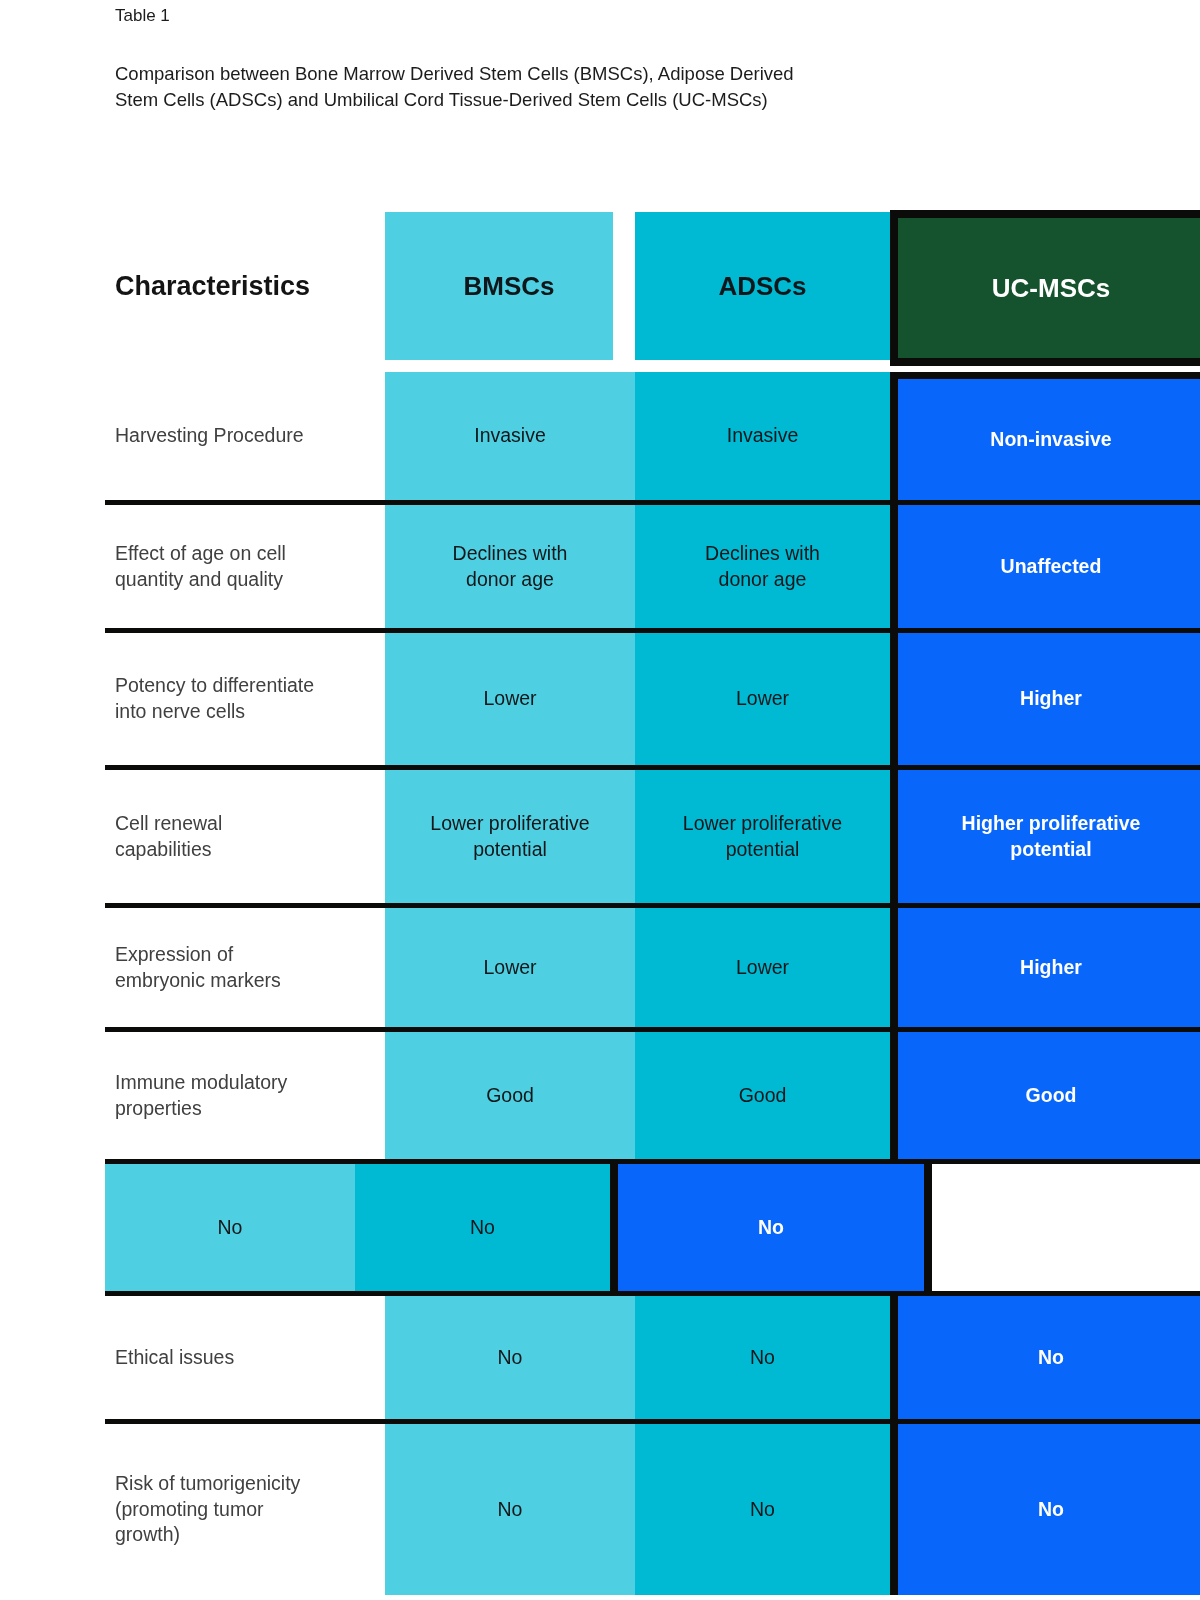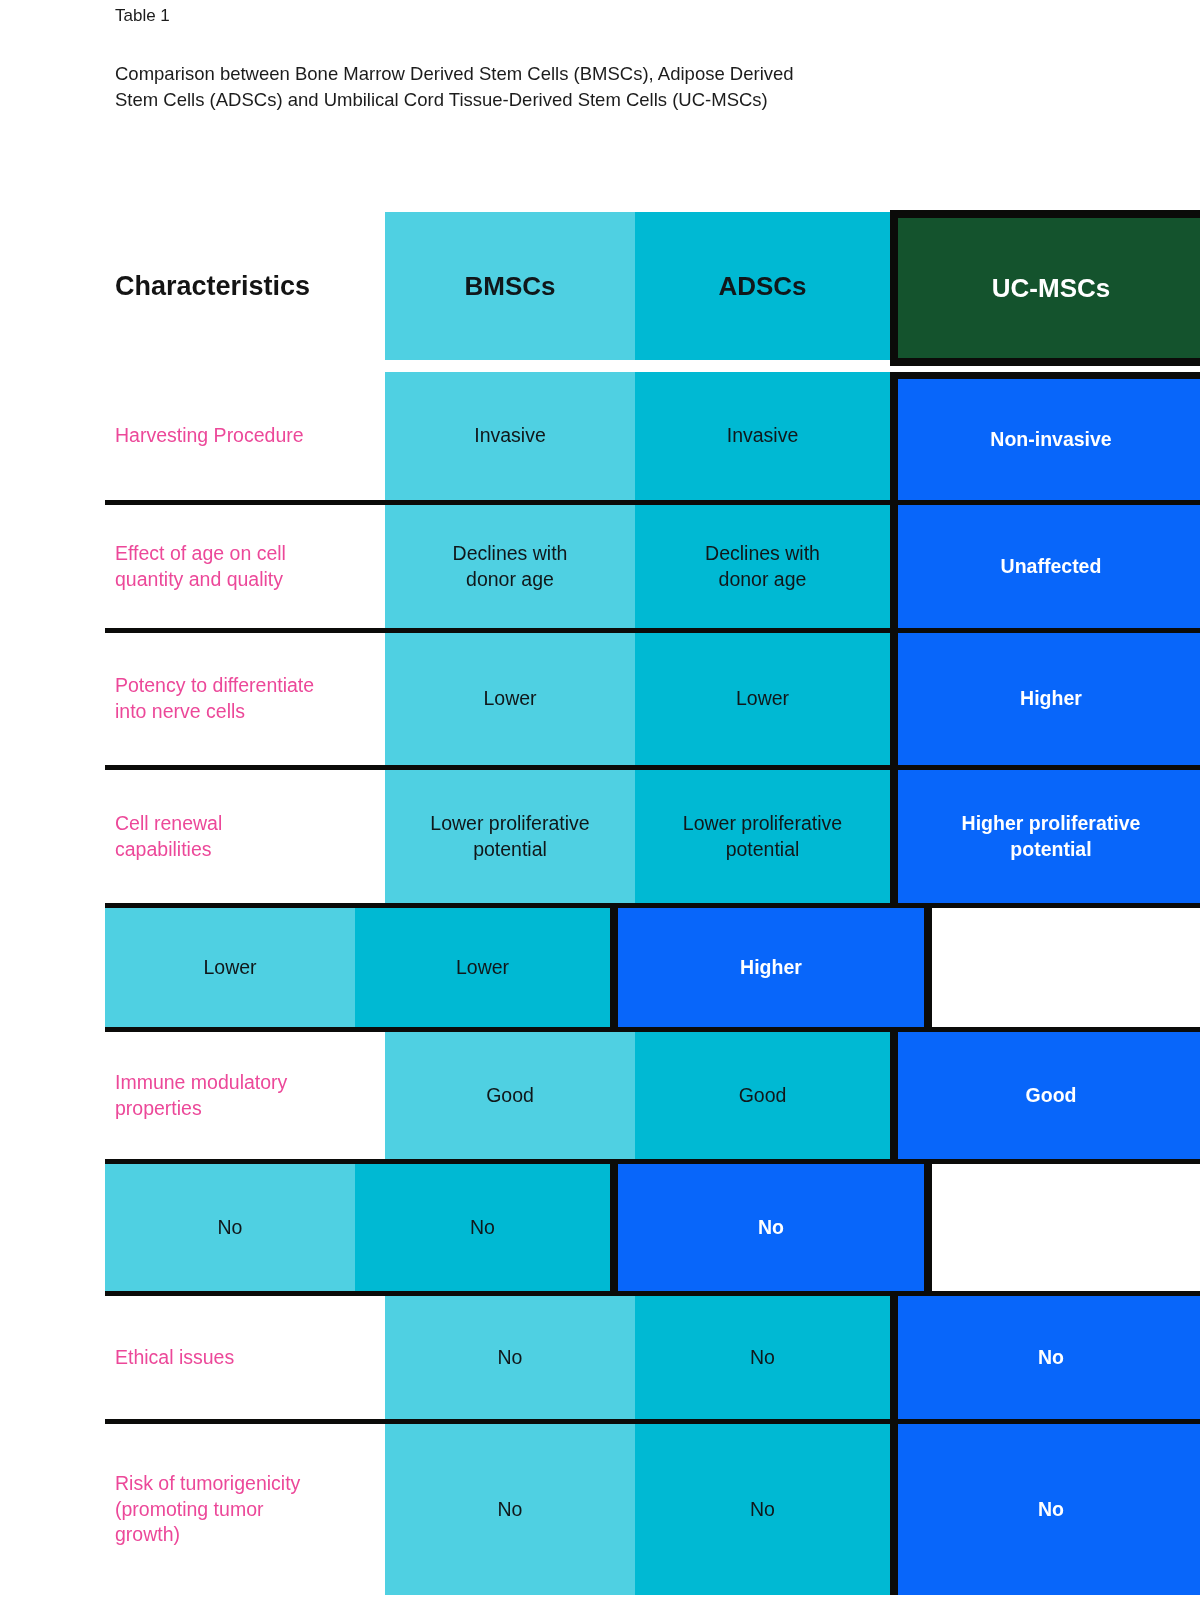--- a/index.html
+++ b/index.html
@@ -22,21 +22,21 @@
   .hdr-label{
     position:absolute; left:65px; top:212px; width:270px; height:148px;
     display:flex; align-items:center; padding-left:10px; box-sizing:border-box;
     font-size:27px; font-weight:600; color:#141414;
   }
   .hdr{
     position:absolute; top:212px; height:148px;
     display:flex; align-items:center; justify-content:center;
     font-size:26px; font-weight:700; color:#10171a;
   }
-  .hdr-bmsc{ left:345px; width:250px; background:#4FD0E2; }
+  .hdr-bmsc{ left:345px; width:208px; background:#4FD0E2;padding-left:20px; }
   .hdr-adsc{ left:595px; width:255px; background:#00B9D3; }
   .hdr-ucmsc{
     left:850px; width:322px; top:210px; height:156px;
     background:#14532d; border:8px solid #0b0b09; box-sizing:border-box;
     color:#ffffff;
   }
   
   .tbody{
     position:absolute; left:65px; top:372px; width:1107px;
     display:flex; flex-direction:column;
@@ -52,21 +52,21 @@
   .row:nth-child(7){ height:132px; }
   .row:nth-child(8){ height:128px; }
   .row:nth-child(9){ height:171px; }
   .cell{
     display:flex; align-items:center; justify-content:center;
     text-align:center; box-sizing:border-box;
     font-size:19.5px; line-height:1.32; white-space:pre-line;
   }
   .cell.label{
     width:280px; background:#ffffff; justify-content:flex-start; text-align:left;
-    padding-left:10px; padding-right:18px; font-weight:500; color:#ec4899;
+    padding-left:10px; padding-right:18px; font-weight:500; color:#404040;
   }
   .cell.bmsc{ width:250px; background:#4FD0E2; font-weight:500; color:#10171a; padding:0 28px; }
   .cell.adsc{ width:255px; background:#00B9D3; font-weight:500; color:#10171a; padding:0 28px; }
   .cell.ucmsc{
     width:322px; background:#0866FA; color:#ffffff; font-weight:600;
     border-left:8px solid #0b0b09; border-right:8px solid #0b0b09; padding:0 24px;
   }
   .row:first-child .cell.ucmsc{ border-top:7px solid #0b0b09; }
 </style>
 </head>
@@ -115,20 +115,22 @@
 capabilities</div>
       <div class="cell bmsc">Lower proliferative
 potential</div>
       <div class="cell adsc">Lower proliferative
 potential</div>
       <div class="cell ucmsc">Higher proliferative
 potential</div>
     </div>
 
     <div class="row">
+      <div class="cell label">Expression of
+embryonic markers</div>
       <div class="cell bmsc">Lower</div>
       <div class="cell adsc">Lower</div>
       <div class="cell ucmsc">Higher</div>
     </div>
 
     <div class="row">
       <div class="cell label">Immune modulatory
 properties</div>
       <div class="cell bmsc">Good</div>
       <div class="cell adsc">Good</div>

